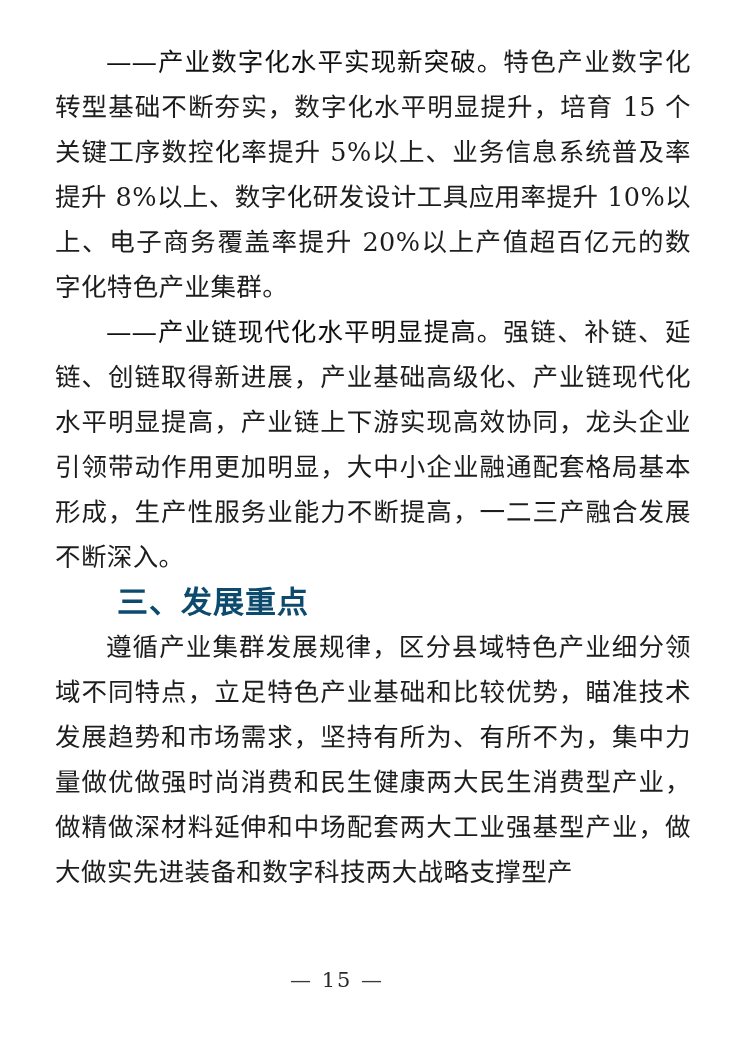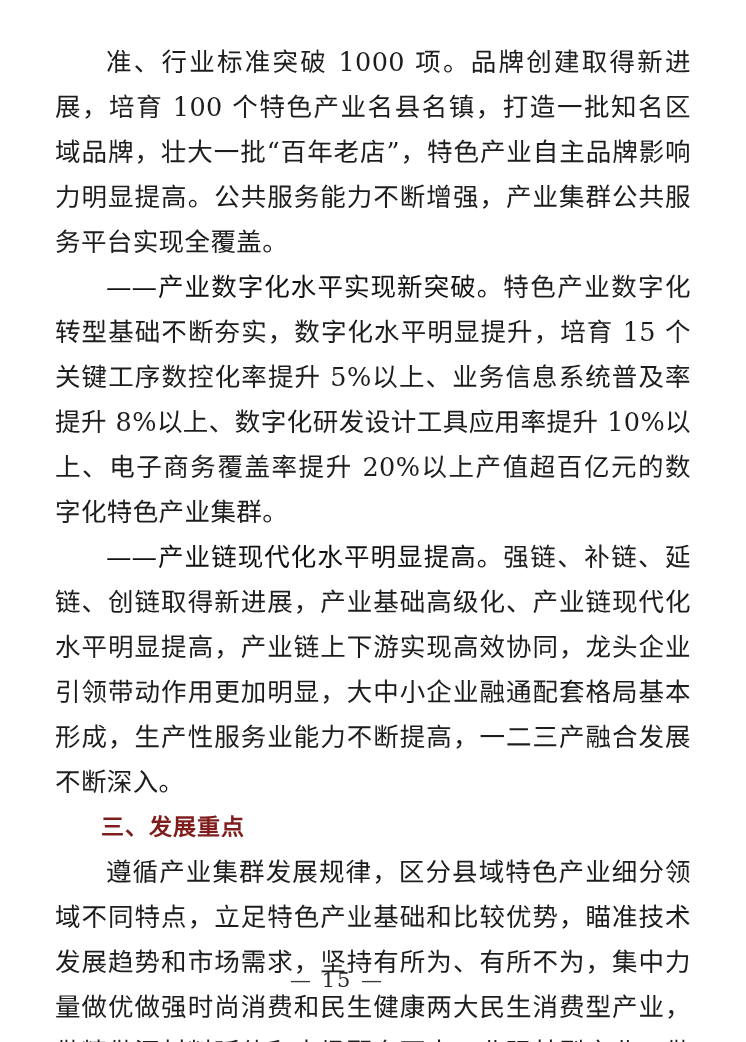--- a/index.html
+++ b/index.html
@@ -54,23 +54,23 @@
     font-family: "DejaVu Sans", "Liberation Sans", sans-serif;
     font-weight: normal;
     letter-spacing: 0px;
     color: #111111;
   }
 
   
   h2.section-heading {
     font-family: "DejaVu Sans", "Liberation Sans", sans-serif;
     font-weight: bold;
-    font-size: 23px;
+    font-size: 31px;
     line-height: 45px;
-    color: #7f1d1d;
+    color: #0c4a6e;
     text-indent: 2em;
     letter-spacing: 1px;
     text-align: left;
   }
 
   .gap-before-heading {
     margin-top: 20px;
   }
 
   
@@ -96,21 +96,20 @@
     color: #3a3a3a;
   }
 </style>
 </head>
 <body>
 
 <div id="page">
 
   <div id="text-column">
 
-    <p class="para">准、行业标准突破 1000 项。品牌创建取得新进展，培育 100 个特色产业名县名镇，打造一批知名区域品牌，壮大一批“百年老店”，特色产业自主品牌影响力明显提高。公共服务能力不断增强，产业集群公共服务平台实现全覆盖。</p>
 
     <p class="heading-para"><span class="lead-bold">——产业数字化水平实现新突破。</span><span class="body-run">特色产业数字化转型基础不断夯实，数字化水平明显提升，培育 15 个关键工序数控化率提升 5%以上、业务信息系统普及率提升 8%以上、数字化研发设计工具应用率提升 10%以上、电子商务覆盖率提升 20%以上产值超百亿元的数字化特色产业集群。</span></p>
 
     <p class="heading-para"><span class="lead-bold">——产业链现代化水平明显提高。</span><span class="body-run">强链、补链、延链、创链取得新进展，产业基础高级化、产业链现代化水平明显提高，产业链上下游实现高效协同，龙头企业引领带动作用更加明显，大中小企业融通配套格局基本形成，生产性服务业能力不断提高，一二三产融合发展不断深入。</span></p>
 
     <h2 class="section-heading gap-before-heading">三、发展重点</h2>
 
     <p class="para">遵循产业集群发展规律，区分县域特色产业细分领域不同特点，立足特色产业基础和比较优势，瞄准技术发展趋势和市场需求，坚持有所为、有所不为，集中力量做优做强时尚消费和民生健康两大民生消费型产业，做精做深材料延伸和中场配套两大工业强基型产业，做大做实先进装备和数字科技两大战略支撑型产</p>
 
   </div>

